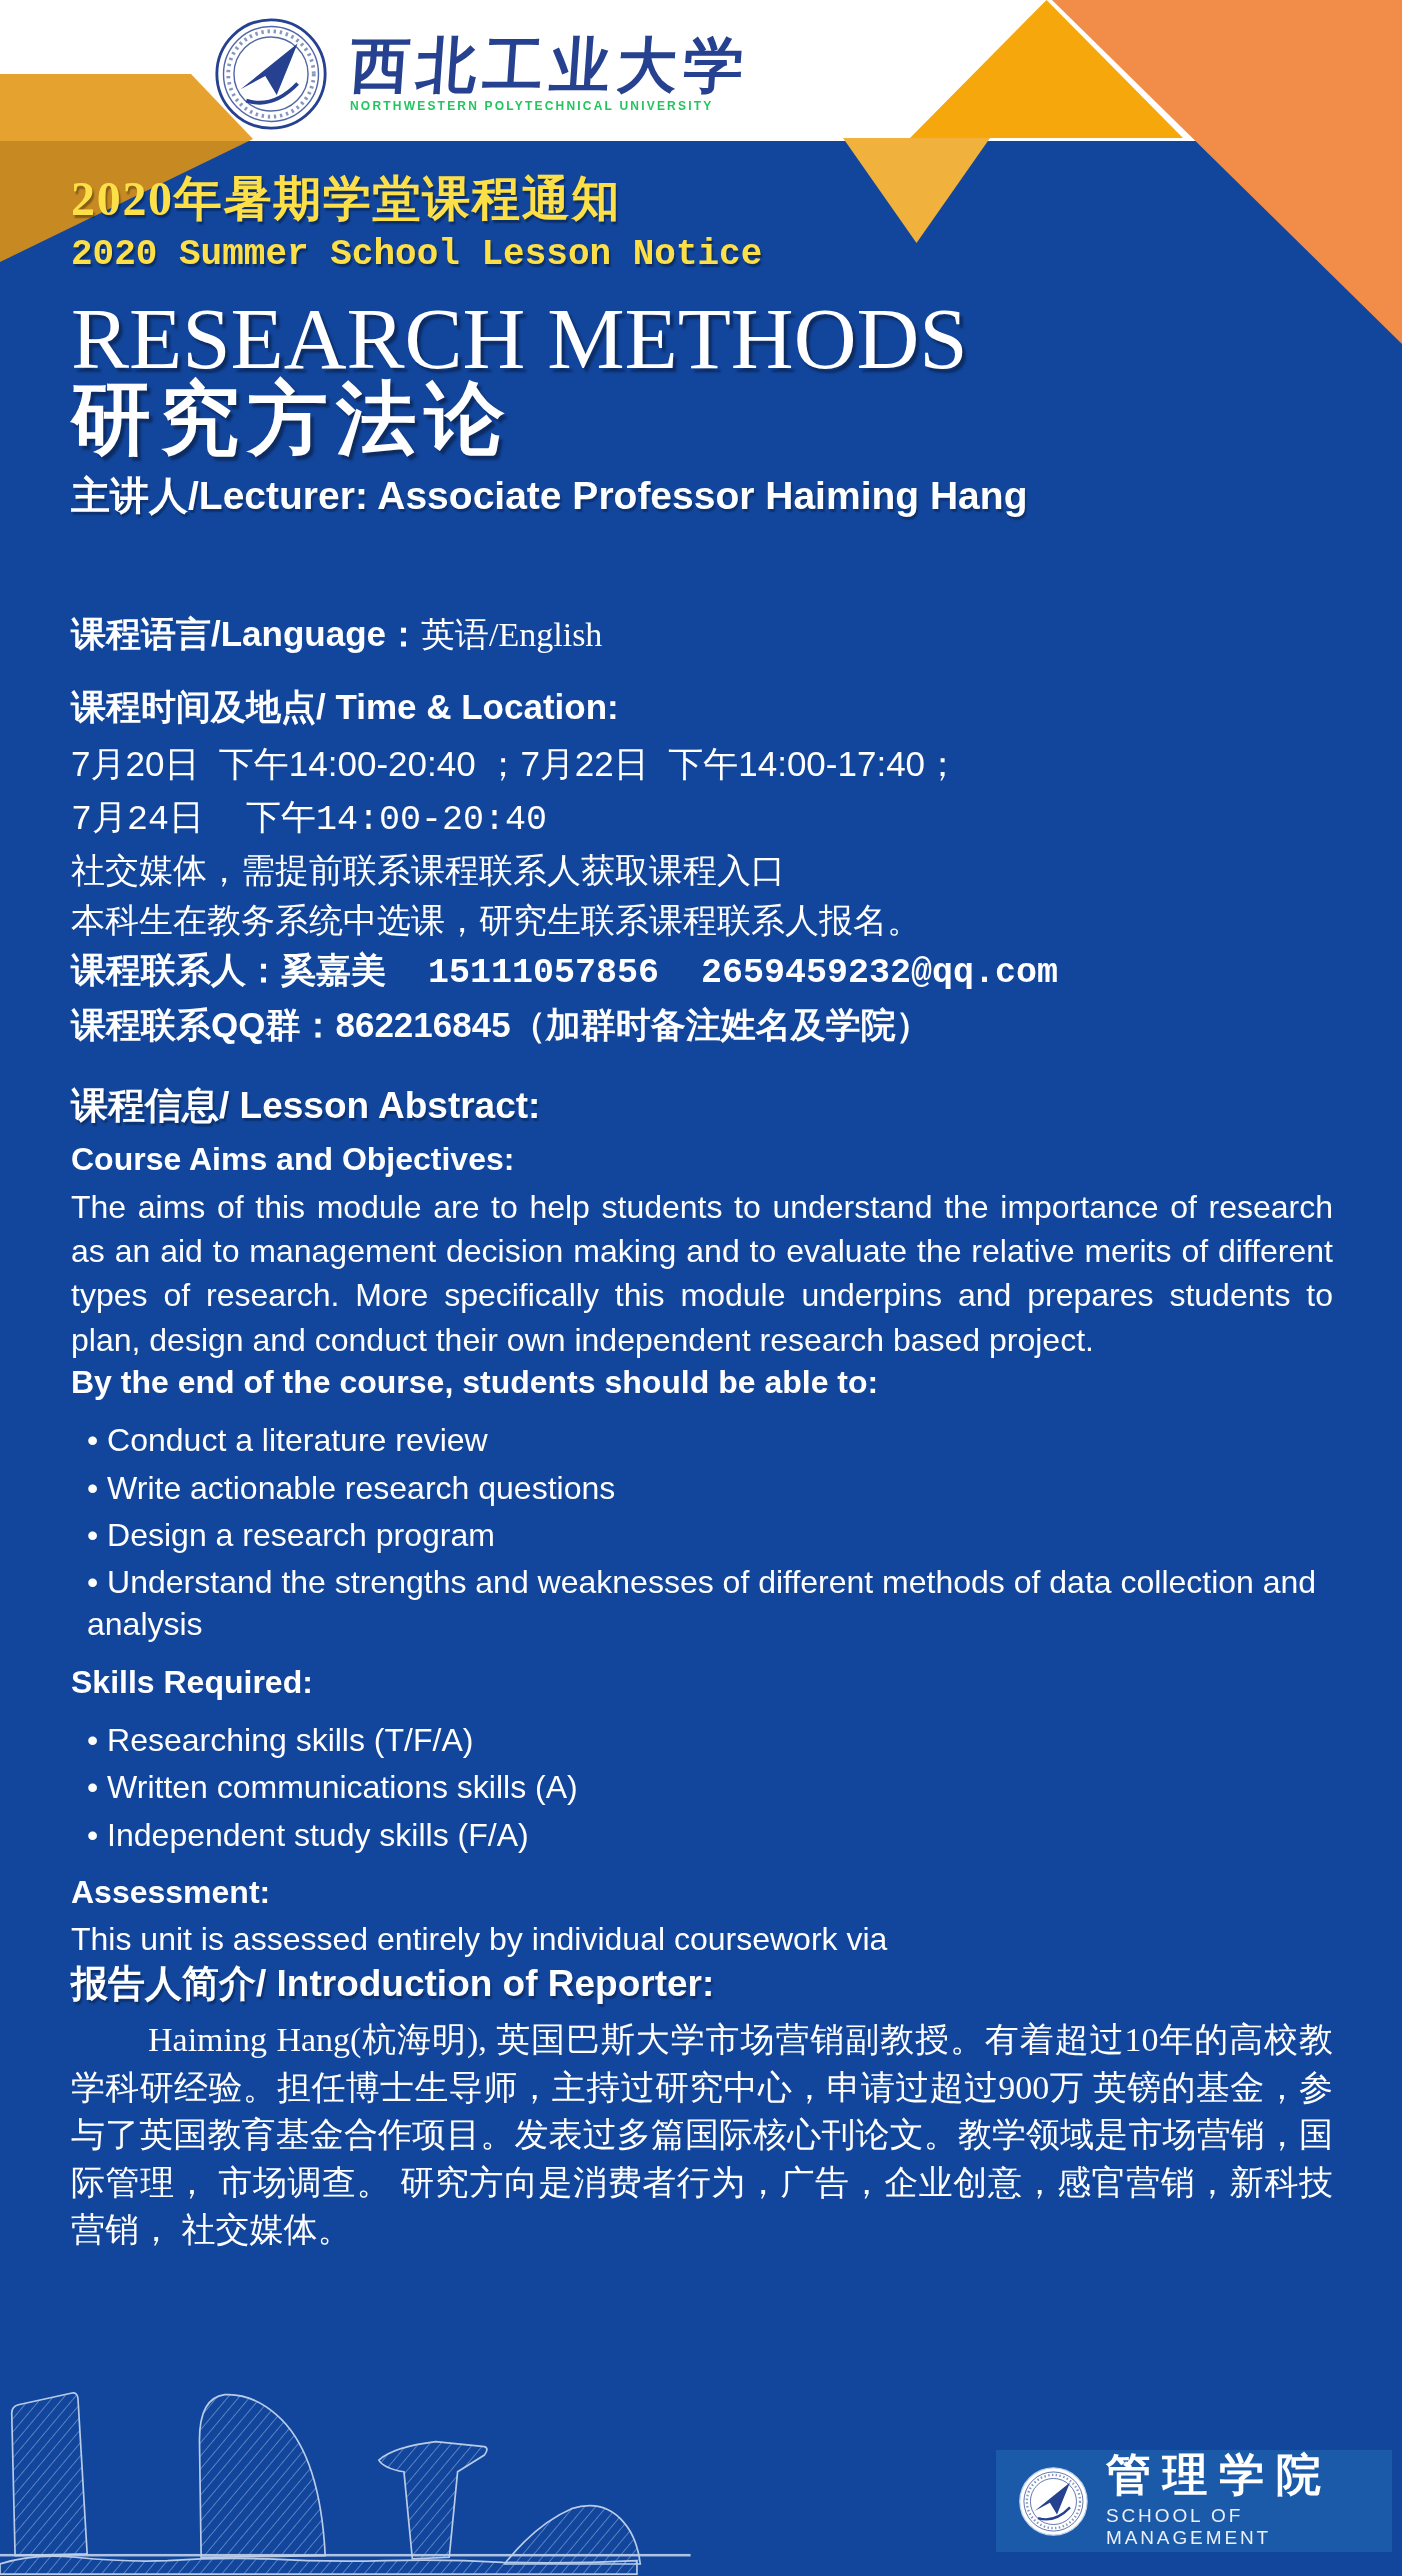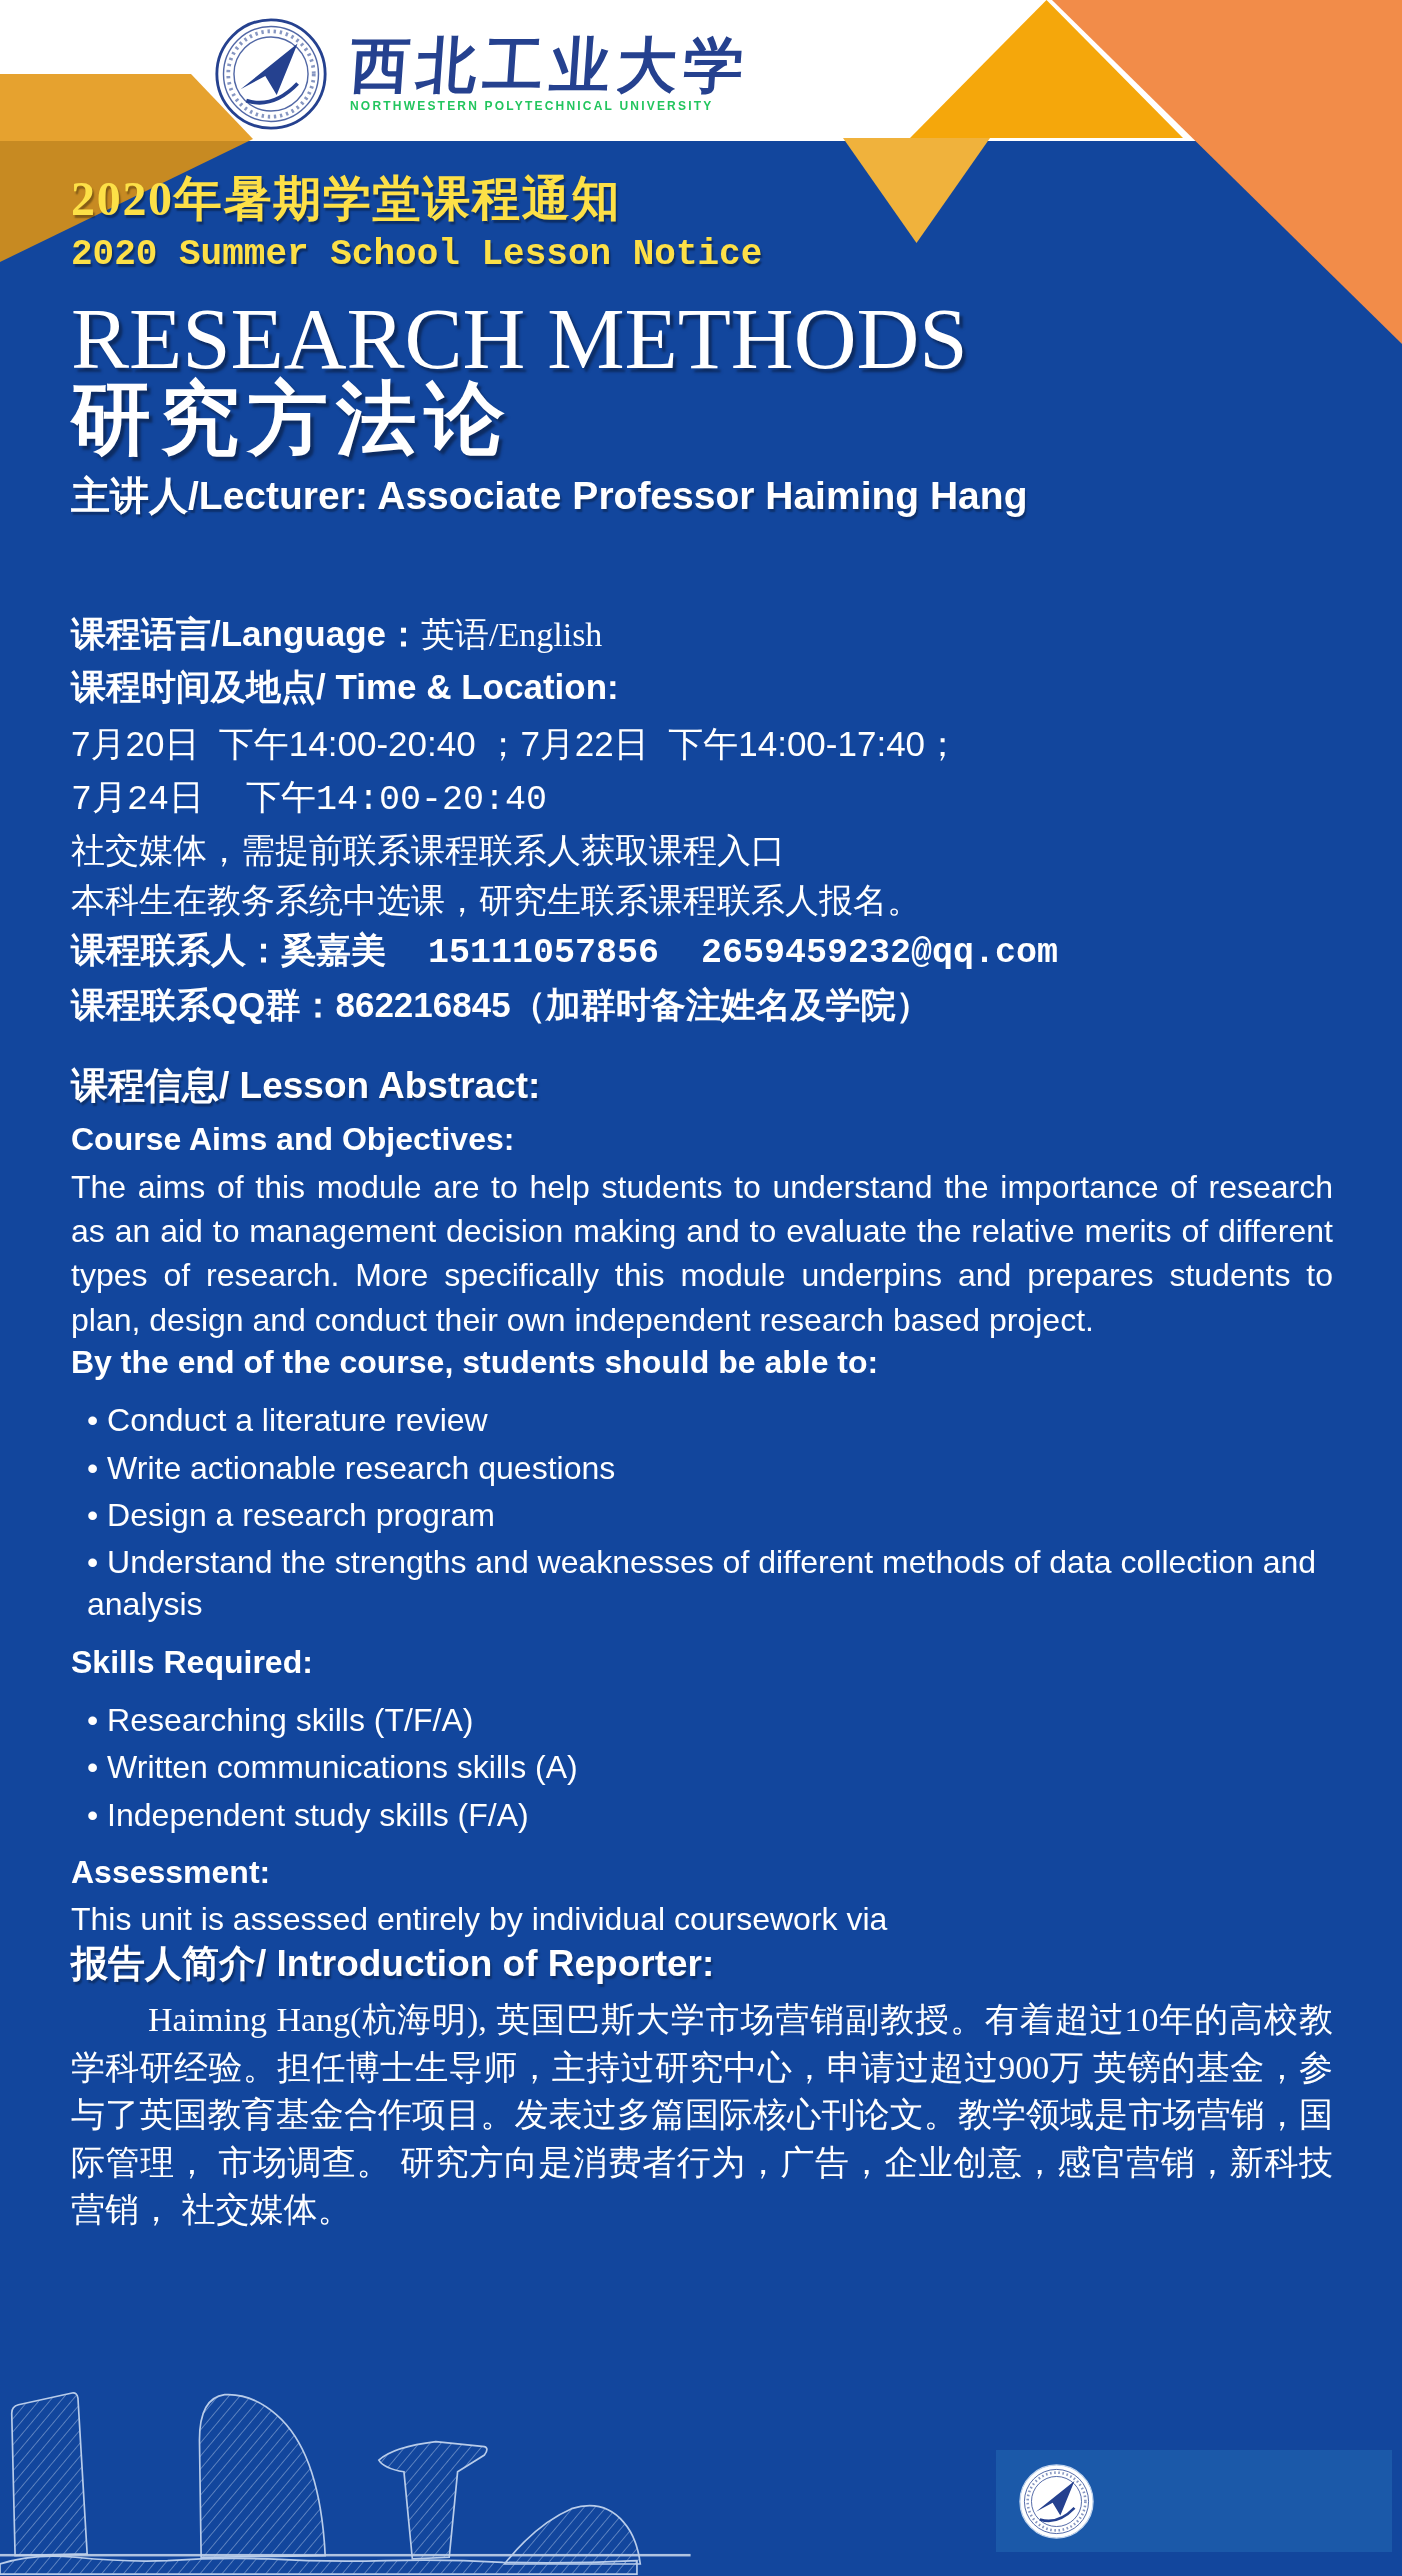--- a/index.html
+++ b/index.html
@@ -32,21 +32,21 @@
   .h-en-gold{font-family:"Liberation Mono",monospace;font-weight:700;font-size:36px;line-height:1.15;
              margin:0 0 22px 0;text-shadow:1.7px 2.5px 1.7px rgba(0,0,0,.35);}
   .research{font-family:"Liberation Serif",serif;font-weight:400;font-size:87px;line-height:.94;
             margin:6.7px 0 0 0;text-shadow:3.4px 4.2px 2.5px rgba(8,18,40,.5);}
   .cn-big{font-family:"Liberation Serif",serif;font-weight:700;font-size:80px;line-height:1.02;
           letter-spacing:8.4px;margin:0 0 11.7px 0;text-shadow:3.4px 4.2px 2.5px rgba(8,18,40,.5);}
   .lecturer{font-weight:700;font-size:39px;line-height:1.2;margin:0 0 94px 0;
             text-shadow:1.7px 2.5px 1.7px rgba(0,0,0,.3);}
   .line{font-size:35px;line-height:1.2;margin:0 0 13.4px 0;white-space:pre-wrap;}
   .b{font-weight:700;}
-  .mb26{margin-bottom:10px;} .mb18{margin-bottom:15px;} .mb12{margin-bottom:10px;font-family:Liberation Mono, monospace;}
+  .mb26{margin-bottom:30px;} .mb18{margin-bottom:15px;} .mb12{margin-bottom:10px;font-family:Liberation Mono, monospace;}
   .mb45{margin-bottom:38px;} .mb42{margin-bottom:35px;} .mb48{margin-bottom:40px;}
   .mb58{margin-bottom:49px;} .mb40{margin-bottom:34px;} .mb10{margin-bottom:8.4px;}
   .serifline{font-family:"Liberation Serif",serif;font-size:34px;line-height:1.2;margin:0 0 10px 0;
              white-space:pre-wrap;}
   .sec-title{font-weight:700;font-size:37px;line-height:1.2;margin:0 0 10px 0;
              text-shadow:1.7px 2.5px 1.7px rgba(0,0,0,.3);}
   .sub-title{font-weight:700;font-size:32px;line-height:1.3;margin:0 0 5px 0;}
   .para{font-size:32px;line-height:1.38;text-align:justify;margin:0;}
   .plain{font-size:32px;line-height:1.35;margin:0;}
   ul.blist{list-style:none;margin:16px;padding:0;font-size:32px;line-height:1.32;}
@@ -148,16 +148,20 @@
 
   <div class="badge">
     <svg class="emblem" viewBox="0 0 120 120">
       <circle cx="60" cy="60" r="57" fill="#ffffff" stroke="#BFD2EC" stroke-width="2"></circle>
       <circle cx="60" cy="60" r="50" fill="none" stroke="#25418F" stroke-width="1.5" opacity=".8"></circle>
       <circle cx="60" cy="60" r="45" fill="none" stroke="#25418F" stroke-width="4" opacity=".55" stroke-dasharray="2.5 4"></circle>
       <circle cx="60" cy="60" r="39" fill="none" stroke="#25418F" stroke-width="1.5" opacity=".8"></circle>
       <path d="M28,76 L88,28 L66,82 L54,62 Z" fill="#25418F"></path>
       <path d="M34,88 Q62,97 88,70" stroke="#25418F" fill="none" stroke-width="4"></path>
     </svg>
+    <div class="logo-col">
+      <div class="school-zh">管理学院</div>
+      <div class="school-en">SCHOOL OF MANAGEMENT</div>
+    </div>
   </div>
 
 </div>
 
 
 </body></html>

